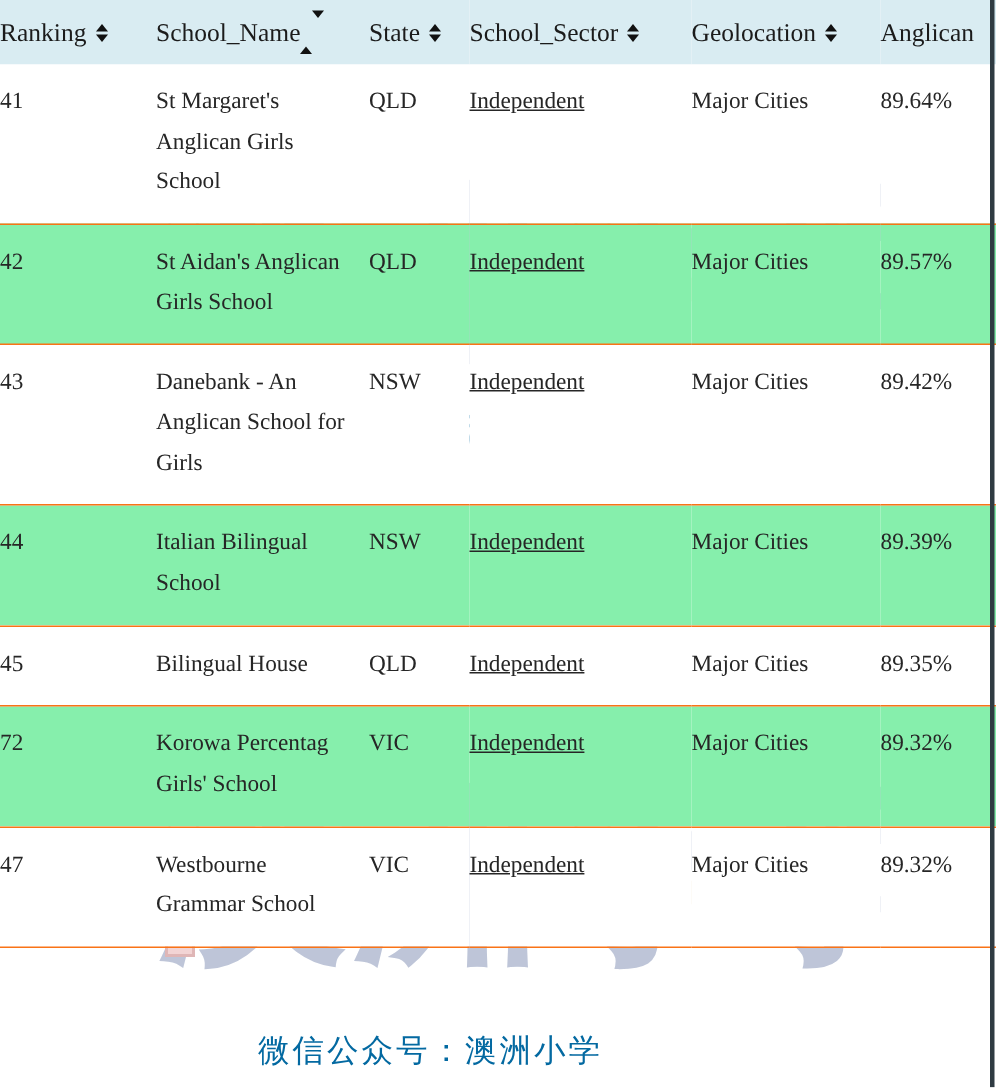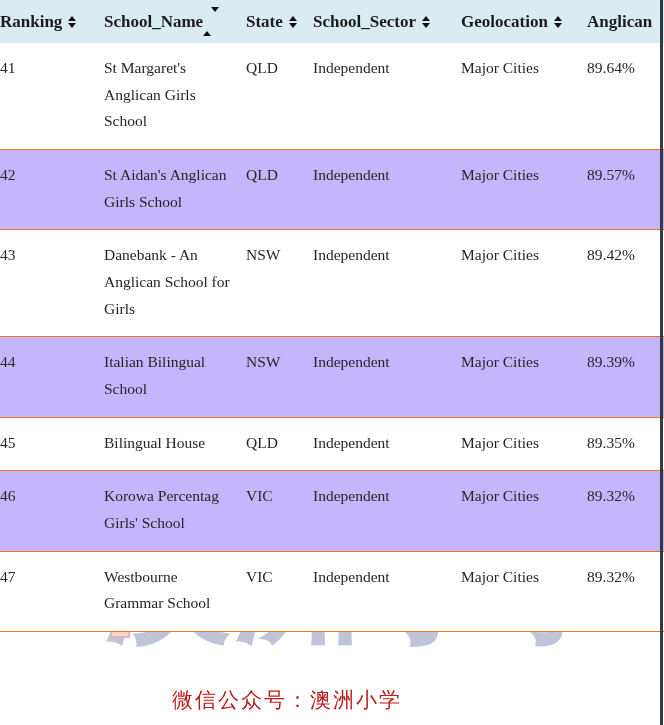--- a/index.html
+++ b/index.html
@@ -30,21 +30,21 @@
     width: 760px;           
     table-layout: fixed;
     position: relative;
     z-index: 2;
   }
 
   
   table.rank-table thead th {
     background: #d9ecf2;
     color: #1b1b1b;
-    font-weight: bold;
+    font-weight: normal;
     font-size: 17px;
     line-height: 1;
     text-align: left;
     padding: 13px 0 13px 0;
     vertical-align: middle;
     white-space: nowrap;
     border: 0;
   }
   .th-inner {
     display: flex;
@@ -78,38 +78,38 @@
   table.rank-table tbody td {
     font-size: 15.5px;
     color: #262626;
     line-height: 1.72;
     vertical-align: top;
     padding: 12px 8px 14px 0;
     border-bottom: 1px solid #f97316;
     background: transparent;
   }
   tbody tr.row-shaded td {
-    background: #c4b5fd;
+    background: #86efac;
   }
   tbody tr.row-plain td {
     background: #ffffff;
   }
 
   
   col.c-rank    { width: 104px; }
   col.c-name    { width: 142px; }
   col.c-state   { width: 67px;  }
   col.c-sector  { width: 148px; }
   col.c-geo     { width: 126px; }
   col.c-pct     { width: 173px; }
 
   td.cell-rank   { padding-left: 8px;  }
   td.cell-name   { padding-left: 0px;  }
   td.cell-state  { padding-left: 0px;  }
-  td.cell-sector { padding-left: 0px;  }
+  td.cell-sector { padding-left: 0px; text-decoration: underline;  }
   td.cell-geo    { padding-left: 0px;  }
   td.cell-pct    { padding-left: 0px;  }
 
   th.cell-rank   { padding-left: 8px;  }
 
   .cell-name span { display: inline; }
 
   
   #watermark-layer {
     position: absolute;
@@ -137,21 +137,21 @@
     letter-spacing: 2px;
     color: #b3bcd2;
     opacity: 0.85;
     line-height: 1;
     white-space: nowrap;
   }
   .wm-small {
     position: absolute;
     font-family: "DejaVu Sans", sans-serif;
     font-size: 21px;
-    color: #b91c1c;
+    color: #0369a1;
     letter-spacing: 2px;
     white-space: nowrap;
   }
 
   
   .wm-star {
     position: absolute;
     width: 46px;
     height: 46px;
     background: #f7e9bb;
@@ -422,21 +422,21 @@
       <tr class="row-plain">
         <td class="cell-rank">45</td>
         <td class="cell-name">Bilingual House</td>
         <td class="cell-state">QLD</td>
         <td class="cell-sector">Independent</td>
         <td class="cell-geo">Major Cities</td>
         <td class="cell-pct">89.35%</td>
       </tr>
 
       <tr class="row-shaded">
-        <td class="cell-rank">46</td>
+        <td class="cell-rank">72</td>
         <td class="cell-name">Korowa Percentag Girls' School</td>
         <td class="cell-state">VIC</td>
         <td class="cell-sector">Independent</td>
         <td class="cell-geo">Major Cities</td>
         <td class="cell-pct">89.32%</td>
       </tr>
 
       <tr class="row-plain">
         <td class="cell-rank">47</td>
         <td class="cell-name">Westbourne Grammar School</td>

